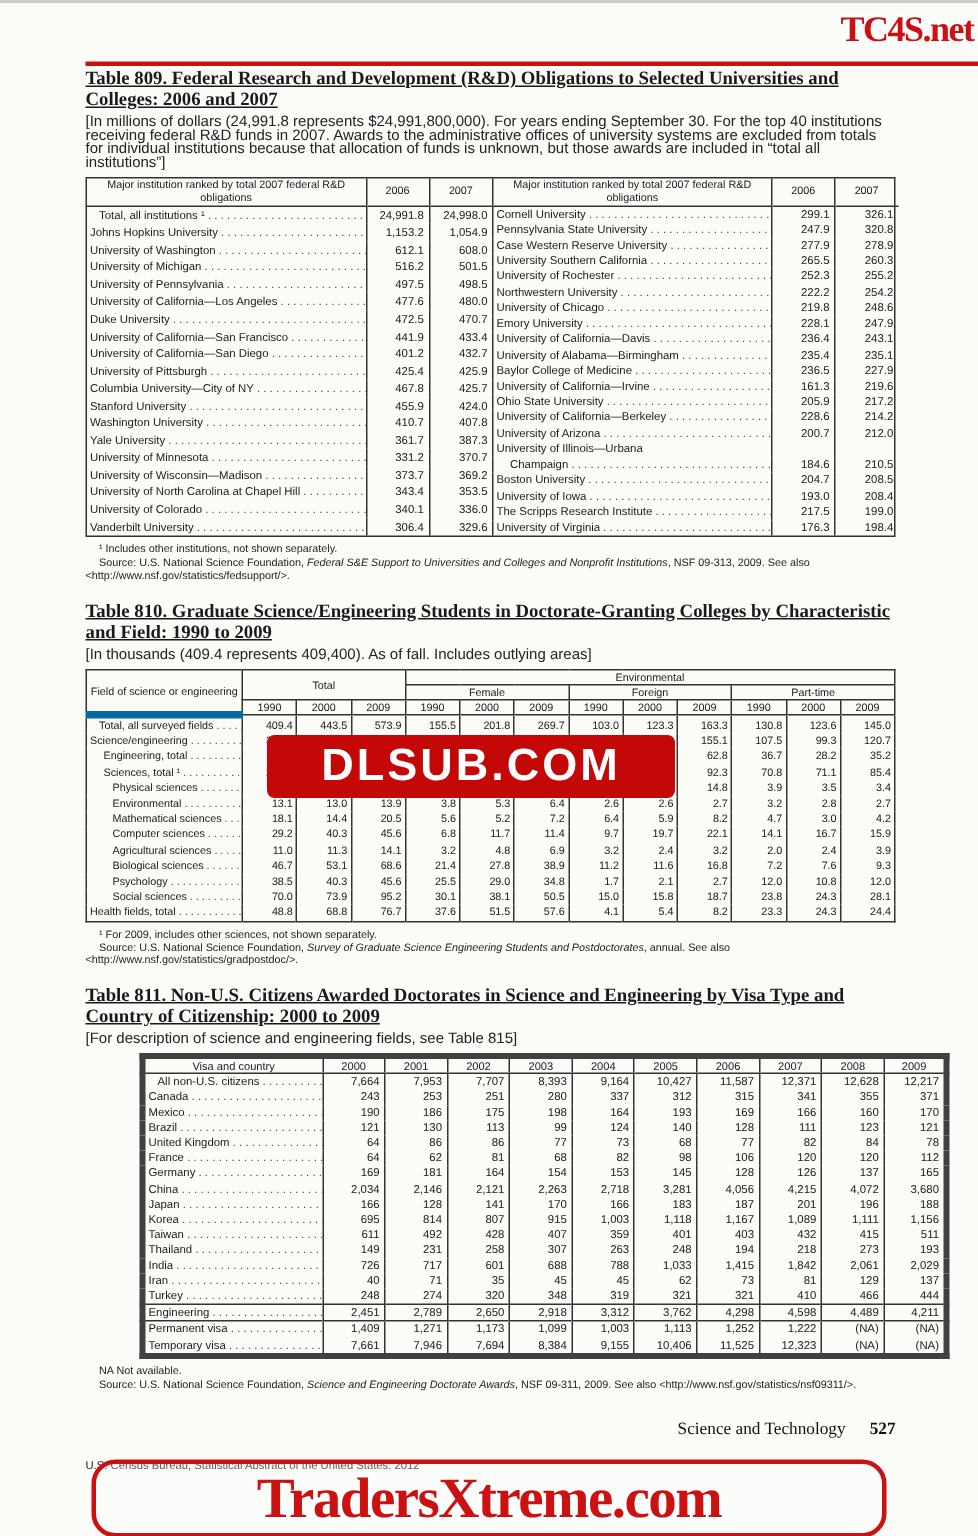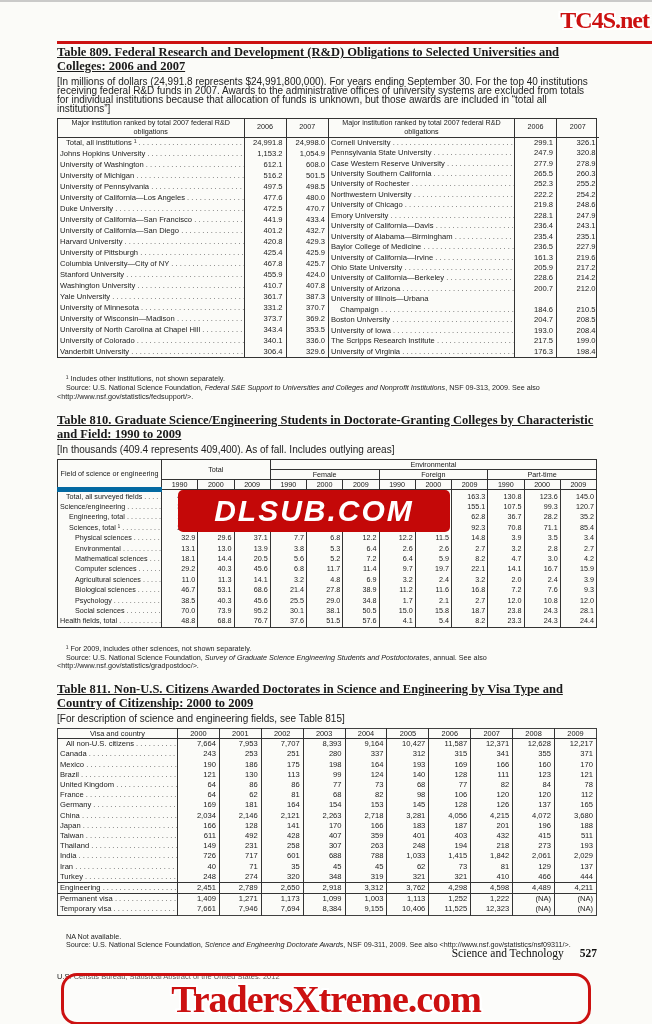--- a/index.html
+++ b/index.html
@@ -1,21 +1,21 @@
 <!DOCTYPE html>
 <html><head>
 <meta charset="utf-8">
 <style>
   html,body{margin:0;padding:0;}
   .page{position:relative;width:652px;height:1024px;background:#fbfbf8;font-family:"Liberation Sans",sans-serif;color:#1a1a1a;overflow:hidden;}
   .page::before{content:"";position:absolute;top:0;left:0;right:0;height:2px;background:#999;opacity:.5;}
   .content{position:absolute;left:57px;top:45px;width:540px;}
   .tbl-title{font-family:"Liberation Serif",serif;font-weight:bold;font-size:12.5px;line-height:14px;margin:0 0 4px 0;text-decoration:underline;}
   .headnote{font-size:10px;line-height:9px;margin:0 0 5px 0;color:#222;}
-  .notes{margin-top:17px;margin-bottom:0;}
+  .notes{margin-top:4px;margin-bottom:0;}
   .noteline{font-size:7.2px;line-height:8.8px;text-indent:9px;color:#222;margin:0;}
   .sec-gap{height:11px;}
 
   table.data{border-collapse:collapse;table-layout:fixed;width:100%;}
   table.data th,table.data td{font-weight:normal;padding:0 2px;overflow:hidden;}
   td.lbl{white-space:nowrap;}
   td.lbl::after{content:" . . . . . . . . . . . . . . . . . . . . . . . . . . . . . . . . . . . . . . . .";color:#444;}
   tr.nold td.lbl::after{content:none;}
   tr.bold{font-weight:bold;}
   tr.tot td.lbl{padding-left:8px;}
@@ -34,37 +34,37 @@
   
   .t810{border:1px solid #333;}
   .t810 th{font-size:7.2px;line-height:9px;text-align:center;vertical-align:middle;border-left:1px solid #333;padding:1px 1px;}
   .t810 th.stub{border-left:none;border-bottom:5px solid #0369a1;}
   .t810 th.grp{border-bottom:1px solid #333;}
   .t810 tr.yrrow th{border-bottom:1px solid #333;}
   .t810 td{font-size:7.2px;line-height:10.4px;vertical-align:bottom;}
   .t810 td.v{border-left:1px solid #333;text-align:right;padding-right:2px;}
 
   
-  .t811{border:1px solid #404040;}
+  .t811{border:4px solid #404040;margin-left:36px;}
   .t811 th{font-size:7.4px;line-height:9px;text-align:center;vertical-align:middle;border-left:1px solid #333;border-bottom:1px solid #333;padding:2px 1px;}
   .t811 th.stub{border-left:none;}
   .t811 td{font-size:7.6px;line-height:10.2px;vertical-align:bottom;}
   .t811 td.v{border-left:1px solid #333;text-align:right;padding-right:3px;}
   .t811 tbody.rule tr:first-child td{border-top:1px solid #333;}
 
   
   .footer-line{position:absolute;right:55px;top:947px;font-family:"Liberation Serif",serif;font-size:11.5px;color:#111;}
   .footer-line .pg{font-weight:bold;margin-left:16px;}
   .bureau{position:absolute;left:57px;top:972px;font-size:7.5px;color:#222;}
 
   
   .outline-white{text-shadow:-2px -2px 0 #fff,-2px 0 0 #fff,-2px 2px 0 #fff,0 -2px 0 #fff,0 2px 0 #fff,2px -2px 0 #fff,2px 0 0 #fff,2px 2px 0 #fff;}
   .wm-top{position:absolute;top:0;right:3px;z-index:10;font-family:"Liberation Serif",serif;font-weight:bold;font-size:24px;line-height:40px;color:#cc1111;letter-spacing:-1px;}
   .wm-top-line{position:absolute;top:41px;left:57px;right:0;height:2.5px;background:#cc1111;z-index:10;}
-  .wm-mid{position:absolute;left:178px;top:490px;width:272px;height:42px;background:#c40808;border-radius:5px;z-index:10;display:flex;align-items:center;justify-content:center;font-style:italic;}
+  .wm-mid{position:absolute;left:178px;top:490px;width:272px;height:42px;background:#c40808;border-radius:5px;z-index:10;display:flex;align-items:center;justify-content:center;}
   .wm-mid span{color:#fff;font-weight:bold;font-size:30px;letter-spacing:2px;font-family:"Liberation Sans",sans-serif;}
   .wm-bottom{position:absolute;left:50%;transform:translateX(-50%);top:973px;width:524px;height:46px;border:3px solid #cc1111;border-radius:16px;z-index:10;display:flex;align-items:center;justify-content:center;background:rgba(255,255,255,0.25);}
   .wm-bottom span{font-family:"Liberation Serif",serif;font-weight:bold;font-size:38px;color:#cc1111;letter-spacing:-1px;}
 </style>
 </head>
 <body>
 
 <div class="page">
 
   <div class="content">
@@ -135,25 +135,20 @@
               <td class="v">441.9</td>
               <td class="v">433.4</td>
             </tr>
 
             <tr>
               <td class="lbl">University of California—San Diego</td>
               <td class="v">401.2</td>
               <td class="v">432.7</td>
             </tr>
 
-            <tr>
-              <td class="lbl">Harvard University</td>
-              <td class="v">420.8</td>
-              <td class="v">429.3</td>
-            </tr>
 
             <tr>
               <td class="lbl">University of Pittsburgh</td>
               <td class="v">425.4</td>
               <td class="v">425.9</td>
             </tr>
 
             <tr>
               <td class="lbl">Columbia University—City of NY</td>
               <td class="v">467.8</td>
@@ -781,20 +776,33 @@
             <td class="v">141</td>
             <td class="v">170</td>
             <td class="v">166</td>
             <td class="v">183</td>
             <td class="v">187</td>
             <td class="v">201</td>
             <td class="v">196</td>
             <td class="v">188</td>
           </tr>
 
+          <tr>
+            <td class="lbl">Korea</td>
+            <td class="v">695</td>
+            <td class="v">814</td>
+            <td class="v">807</td>
+            <td class="v">915</td>
+            <td class="v">1,003</td>
+            <td class="v">1,118</td>
+            <td class="v">1,167</td>
+            <td class="v">1,089</td>
+            <td class="v">1,111</td>
+            <td class="v">1,156</td>
+          </tr>
 
           <tr>
             <td class="lbl">Taiwan</td>
             <td class="v">611</td>
             <td class="v">492</td>
             <td class="v">428</td>
             <td class="v">407</td>
             <td class="v">359</td>
             <td class="v">401</td>
             <td class="v">403</td>

